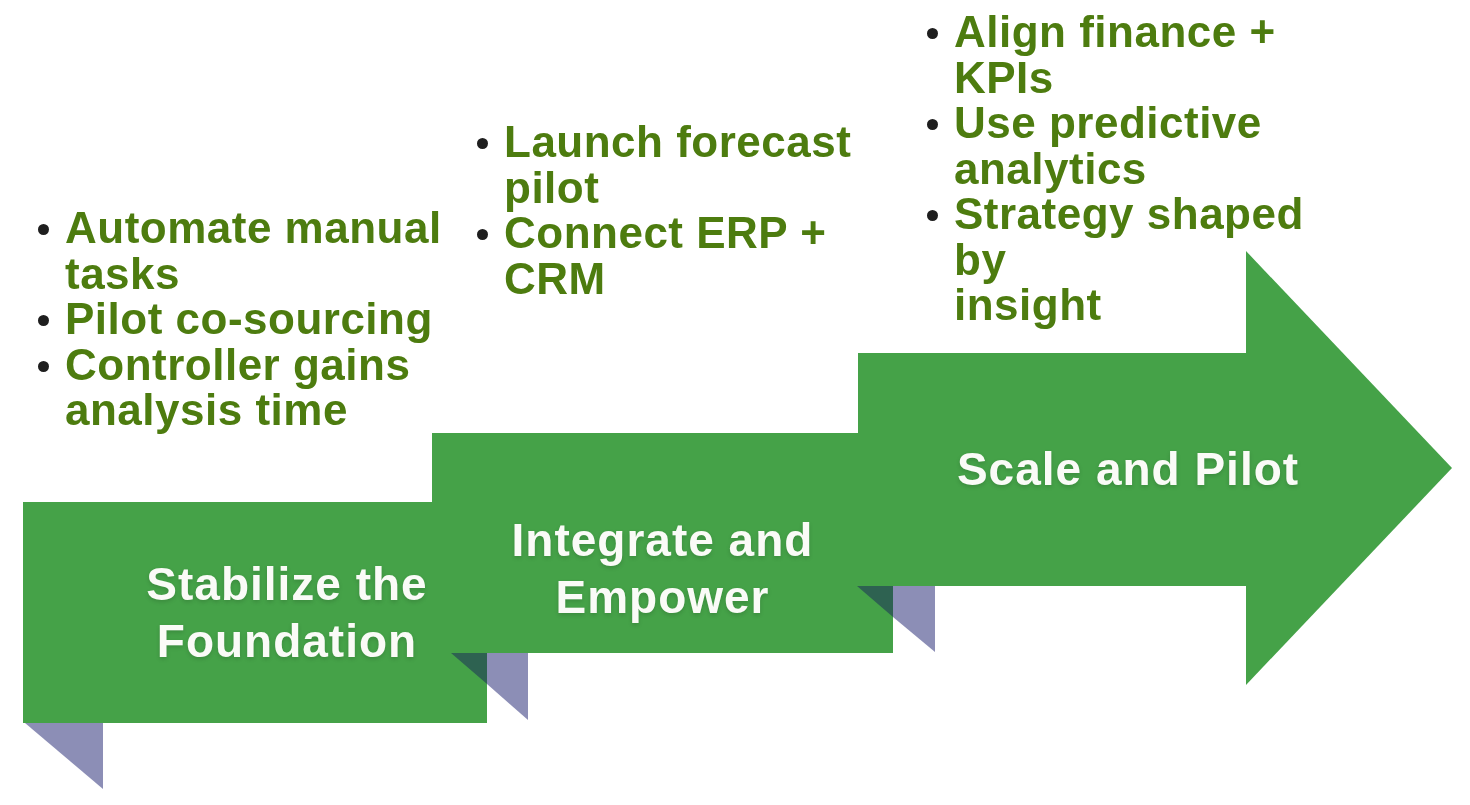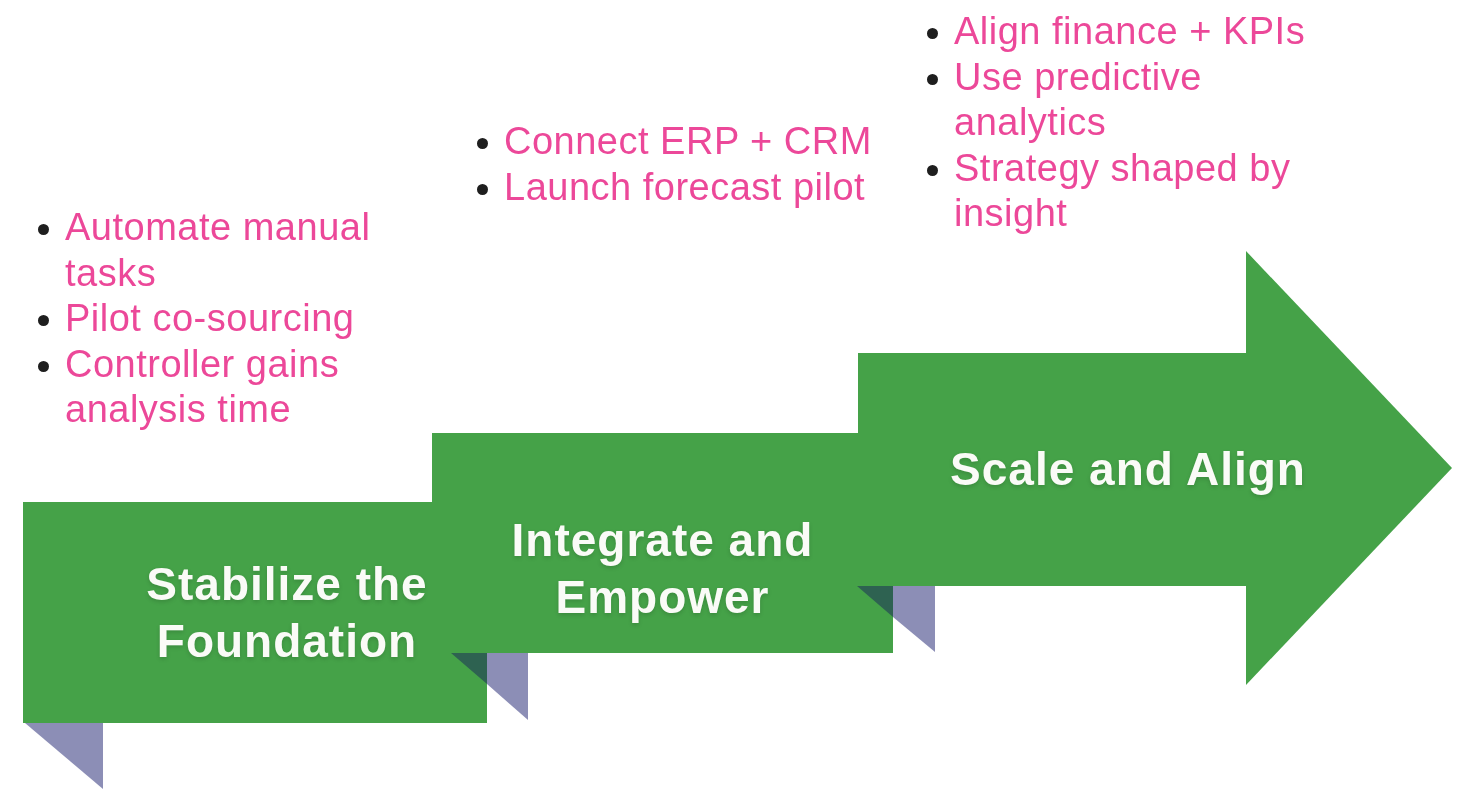--- a/index.html
+++ b/index.html
@@ -26,26 +26,26 @@
   .bullets {
     position: absolute;
     margin: 0;
     padding: 0;
     list-style: none;
     width: 430px;
   }
   .bullets li {
     position: relative;
     padding-left: 29px;
-    font-size: 38px;
+    font-size: 44px;
     line-height: 45.5px;
     letter-spacing: 0.5px;
-    color: #ec4899;
+    color: #4d7c0f;
     white-space: pre-line;
-    font-weight: 400;
+    font-weight: 700;
   }
   .bullets li::before {
     content: "";
     position: absolute;
     left: 2px;
     top: 19px;
     width: 11px;
     height: 11px;
     border-radius: 50%;
     background: #1e1e1e;
@@ -97,31 +97,31 @@
 
   <ul class="bullets list-1">
     <li>Automate manual
 tasks</li>
     <li>Pilot co-sourcing</li>
     <li>Controller gains
 analysis time</li>
   </ul>
 
   <ul class="bullets list-2">
+    <li>Launch forecast pilot</li>
     <li>Connect ERP + CRM</li>
-    <li>Launch forecast pilot</li>
   </ul>
 
   <ul class="bullets list-3">
     <li>Align finance + KPIs</li>
     <li>Use predictive
 analytics</li>
     <li>Strategy shaped by
 insight</li>
   </ul>
 
   <div class="stage-title title-1">Stabilize the
 Foundation</div>
   <div class="stage-title title-2">Integrate and
 Empower</div>
-  <div class="stage-title title-3">Scale and Align</div>
+  <div class="stage-title title-3">Scale and Pilot</div>
 
 </div>
 
 </body></html>

